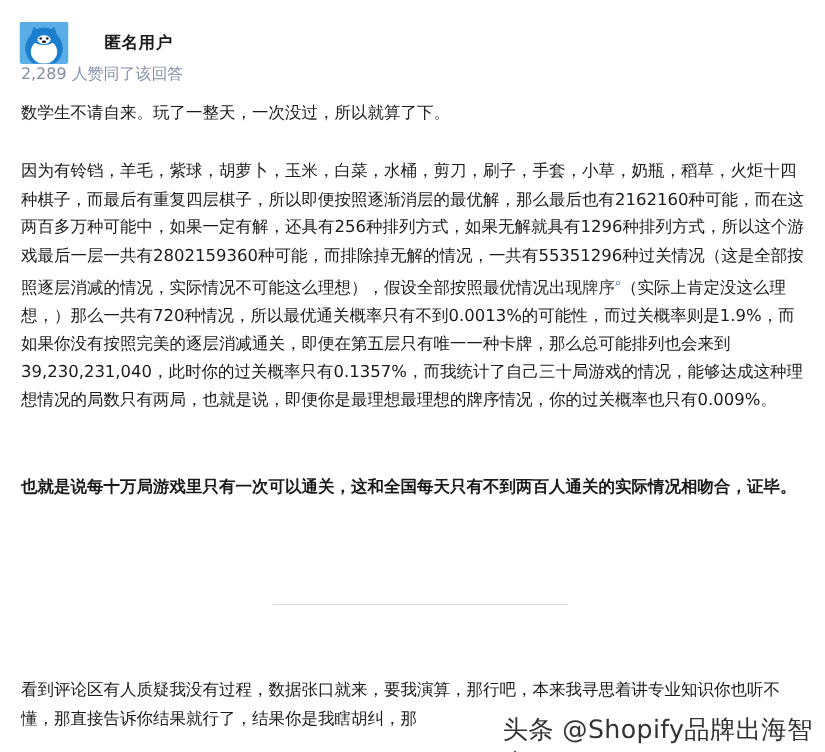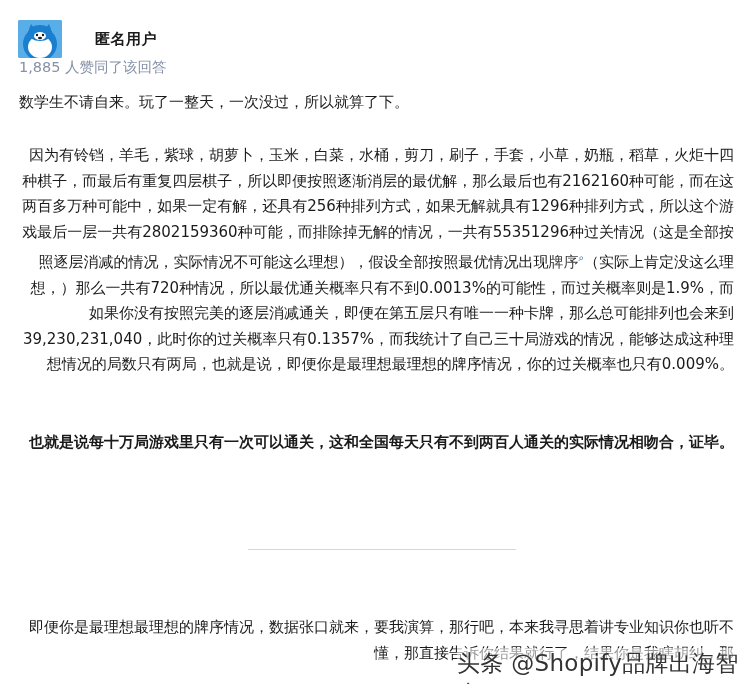--- a/index.html
+++ b/index.html
@@ -24,21 +24,21 @@
     letter-spacing: 0.5px;
   }
   .vote-count {
     position: absolute; left: 19px; top: 58px;
     font-size: 14.5px; color: #8590a6;
   }
   .content {
     position: absolute; left: 19px; top: 90px; width: 715px;
     font-size: 15px; line-height: 25.5px; color: #1a1a1a;
   }
-  .content p { margin: 0; text-align: right; }
+  .content p { margin: 0; }
   .p1 { position: absolute; top: 0; }
   .p2 { position: absolute; top: 53px; width: 715px; }
   .p3 { position: absolute; top: 340px; width: 715px; font-weight: bold; }
   .p4 { position: absolute; top: 525px; width: 715px; }
   .link { color: #404040; }
   .search-sup { font-size: 10px; vertical-align: super; color: #175199; }
   .divider {
     position: absolute; left: 248px; top: 549px; width: 268px; height: 1px;
     background: #d8d8d8;
   }
@@ -63,24 +63,24 @@
       <circle cx="19" cy="15" r="1.2" fill="#1a1a1a"></circle>
       <circle cx="25" cy="15" r="1.2" fill="#1a1a1a"></circle>
       <ellipse cx="22" cy="18" rx="2" ry="1.2" fill="#1a1a1a"></ellipse>
       <path d="M13 4 L17 9 L11 9 Z" fill="#1b7fd0"></path>
       <path d="M31 4 L27 9 L33 9 Z" fill="#1b7fd0"></path>
     </svg>
   </div>
   <span class="author-name">匿名用户</span>
 </div>
 
-<div class="vote-count">1,885 人赞同了该回答</div>
+<div class="vote-count">2,289 人赞同了该回答</div>
 
 <div class="content">
   <p class="p1">数学生不请自来。玩了一整天，一次没过，所以就算了下。</p>
   <p class="p2"><span>因为有铃铛，羊毛，紫球，胡萝卜，玉米，白菜，水桶，剪刀，刷子，手套，小草，奶瓶，稻草，火炬十四种棋子，而最后有重复四层棋子，所以即便按照逐渐消层的最优解，那么最后也有2162160种可能，而在这两百多万种可能中，如果一定有解，还具有256种排列方式，如果无解就具有1296种排列方式，所以这个游戏最后一层一共有2802159360种可能，而排除掉无解的情况，一共有55351296种过关情况（这是全部按照逐层消减的情况，实际情况不可能这么理想），假设全部按照最优情况出现</span><span class="link">牌序</span><span class="search-sup">⌕</span><span>（实际上肯定没这么理想，）那么一共有720种情况，所以最优通关概率只有不到0.0013%的可能性，而过关概率则是1.9%，而如果你没有按照完美的逐层消减通关，即便在第五层只有唯一一种卡牌，那么总可能排列也会来到39,230,231,040，此时你的过关概率只有0.1357%，而我统计了自己三十局游戏的情况，能够达成这种理想情况的局数只有两局，也就是说，即便你是最理想最理想的牌序情况，你的过关概率也只有0.009%。</span></p>
   <p class="p3">也就是说每十万局游戏里只有一次可以通关，这和全国每天只有不到两百人通关的实际情况相吻合，证毕。</p>
-  <p class="p4">即便你是最理想最理想的牌序情况，数据张口就来，要我演算，那行吧，本来我寻思着讲专业知识你也听不懂，那直接告诉你结果就行了，结果你是我瞎胡纠，那</p>
+  <p class="p4">看到评论区有人质疑我没有过程，数据张口就来，要我演算，那行吧，本来我寻思着讲专业知识你也听不懂，那直接告诉你结果就行了，结果你是我瞎胡纠，那</p>
 </div>
 
 <div class="divider"></div>
 
 <div class="watermark">头条 @Shopify品牌出海智库</div>
 
 </body></html>

